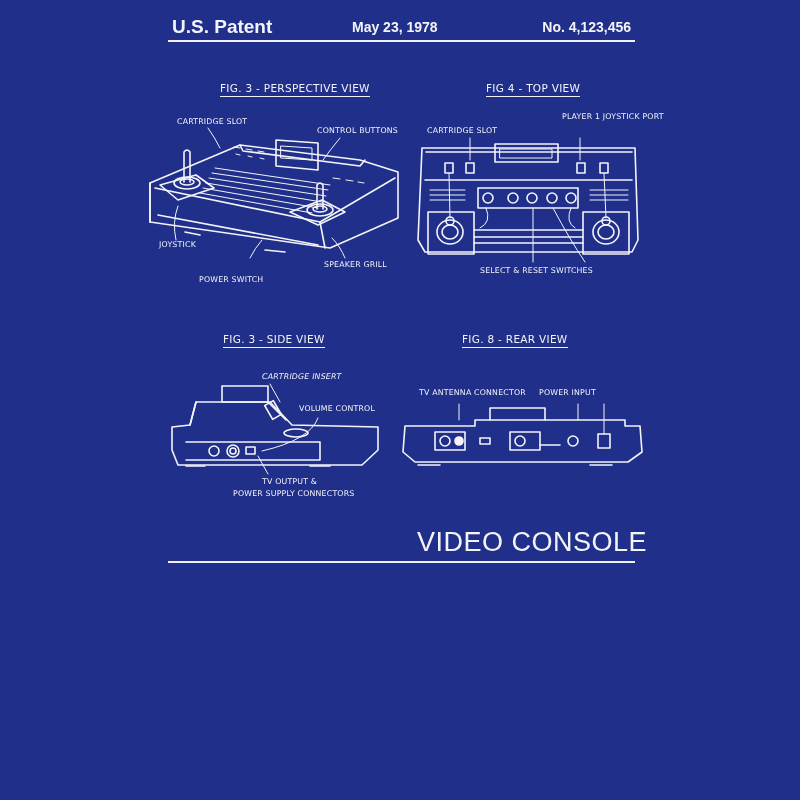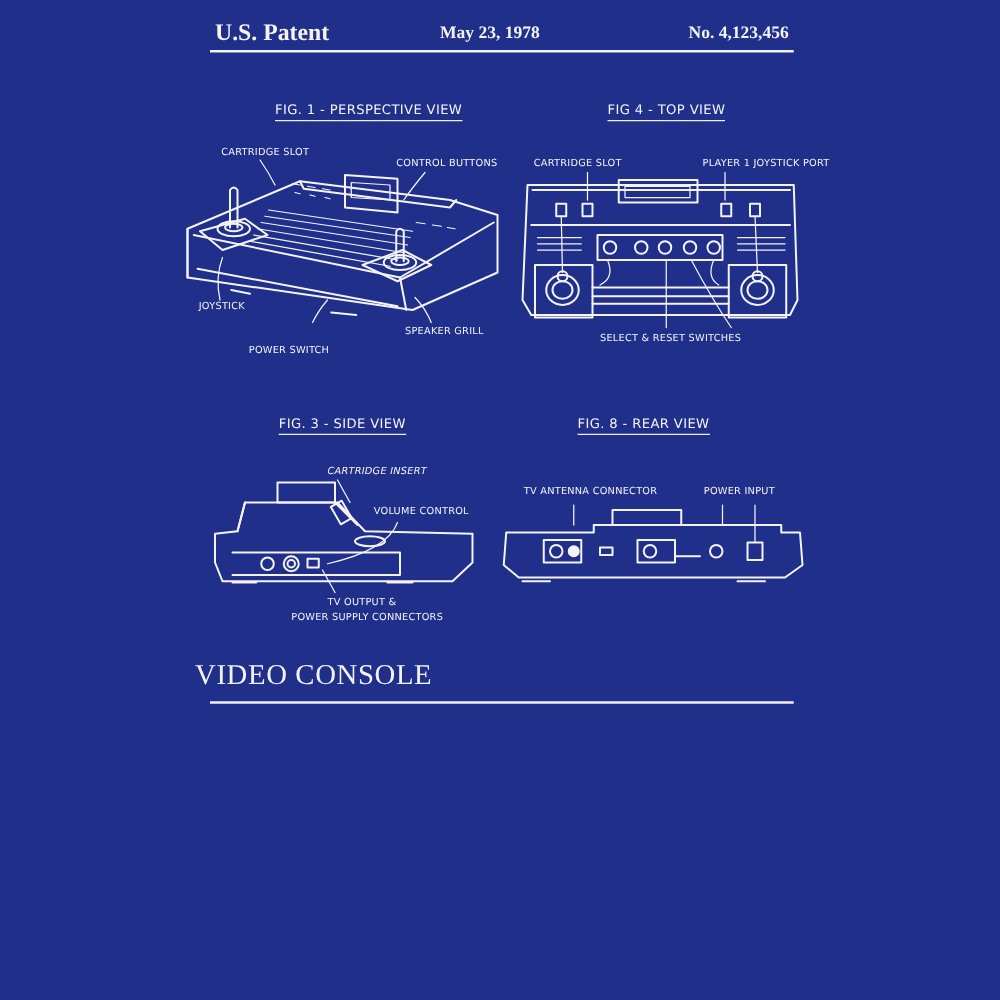--- a/index.html
+++ b/index.html
@@ -1,29 +1,29 @@
 <!DOCTYPE html>
 <html><head>
 <meta charset="utf-8">
 <style>
   html, body { margin:0; padding:0; }
   body { width:800px; height:800px; background:#1f2f8a; color:#f4f4f8; overflow:hidden; position:relative; }
-  .serif { font-family:Liberation Serif, serif; }
+  .serif { font-family:Liberation Sans, sans-serif; }
   .hand { font-family:"DejaVu Sans", sans-serif; }
   .header { position:absolute; left:168px; top:14px; width:467px; height:26px; border-bottom:2px solid #f0f0f6; }
   .h-left { position:absolute; left:4px; top:2px; font-size:19px; font-weight:bold; }
   .h-mid { position:absolute; left:184px; top:5px; font-size:14px; font-weight:bold; }
   .h-right { position:absolute; right:4px; top:5px; font-size:14px; font-weight:bold; }
   .fig-title { position:absolute; font-size:10.5px; letter-spacing:0.3px; padding-bottom:2px; border-bottom:1.5px solid #f0f0f6; white-space:nowrap; }
   .lbl { position:absolute; font-size:7.8px; letter-spacing:0.2px; white-space:nowrap; text-transform:uppercase; }
   svg.draw { position:absolute; left:0; top:0; }
   svg.draw * { fill:none; stroke:#f4f4f8; stroke-width:1.6; stroke-linecap:round; stroke-linejoin:round; }
   svg.draw .thin { stroke-width:1; }
   svg.draw .fill { fill:#f4f4f8; }
-  .footer-title { position:absolute; left:156px; top:527px; width:467px; text-align:left; font-size:23px; letter-spacing:0.5px; }
+  .footer-title { position:absolute; left:180px; top:527px; width:467px; text-align:right; font-size:27px; letter-spacing:0.5px; }
   .footer-rule { position:absolute; left:168px; top:561px; width:467px; height:0; border-top:2px solid #f0f0f6; }
 </style>
 </head>
 <body>
 
 <div class="header serif">
   <span class="h-left">U.S. Patent</span>
   <span class="h-mid">May 23, 1978</span>
   <span class="h-right">No. 4,123,456</span>
 </div>
@@ -147,36 +147,36 @@
     <circle cx="573" cy="441" r="5"></circle>
     <rect x="598" y="434" width="12" height="14"></rect>
     <path d="M418 465 L440 465 M590 465 L612 465"></path>
 
     <path class="thin" d="M459 404 L459 420"></path>
     <path class="thin" d="M578 404 L578 420"></path>
     <path class="thin" d="M604 404 L604 434"></path>
   </g>
 </svg>
 
-<div class="fig-title hand" style="left:220px; top:82px;">FIG. 1 - PERSPECTIVE VIEW</div>
+<div class="fig-title hand" style="left:220px; top:82px;">FIG. 3 - PERSPECTIVE VIEW</div>
 <div class="lbl hand" style="left:177px; top:117px;">CARTRIDGE SLOT</div>
 <div class="lbl hand" style="left:317px; top:126px;">CONTROL BUTTONS</div>
 <div class="lbl hand" style="left:159px; top:240px;">JOYSTICK</div>
 <div class="lbl hand" style="left:199px; top:275px;">POWER SWITCH</div>
 <div class="lbl hand" style="left:324px; top:260px;">SPEAKER GRILL</div>
 
 <div class="fig-title hand" style="left:486px; top:82px;">FIG 4 - TOP VIEW</div>
 <div class="lbl hand" style="left:427px; top:126px;">CARTRIDGE SLOT</div>
-<div class="lbl hand" style="left:562px; top:126px;">PLAYER 1 JOYSTICK PORT</div>
+<div class="lbl hand" style="left:562px; top:112px;">PLAYER 1 JOYSTICK PORT</div>
 <div class="lbl hand" style="left:480px; top:266px;">SELECT &amp; RESET SWITCHES</div>
 
 <div class="fig-title hand" style="left:223px; top:333px;">FIG. 3 - SIDE VIEW</div>
 <div class="lbl hand" style="left:262px; top:372px;font-style:italic;">CARTRIDGE INSERT</div>
 <div class="lbl hand" style="left:299px; top:404px;">VOLUME CONTROL</div>
 <div class="lbl hand" style="left:262px; top:477px;">TV OUTPUT &amp;</div>
 <div class="lbl hand" style="left:233px; top:489px;">POWER SUPPLY CONNECTORS</div>
 
 <div class="fig-title hand" style="left:462px; top:333px;">FIG. 8 - REAR VIEW</div>
 <div class="lbl hand" style="left:419px; top:388px;">TV ANTENNA CONNECTOR</div>
-<div class="lbl hand" style="left:563px; top:388px;">POWER INPUT</div>
+<div class="lbl hand" style="left:539px; top:388px;">POWER INPUT</div>
 
 <div class="footer-title serif">VIDEO CONSOLE</div>
 <div class="footer-rule"></div>
 
 </body></html>

